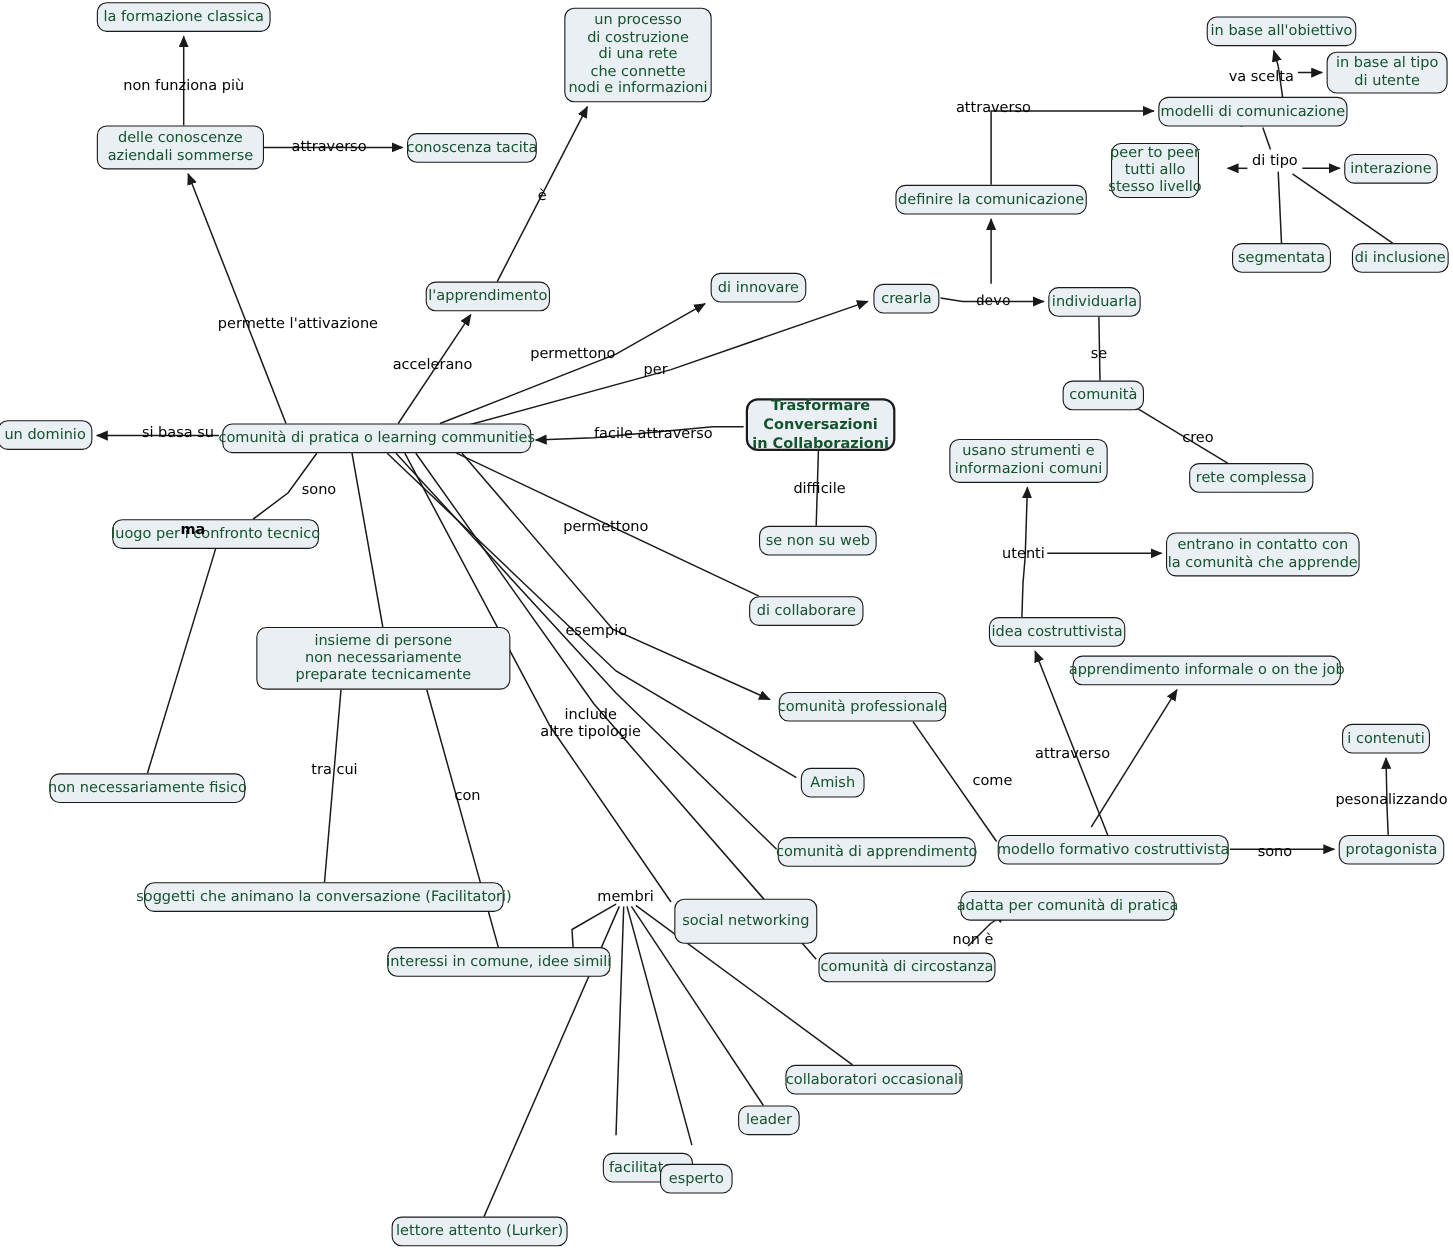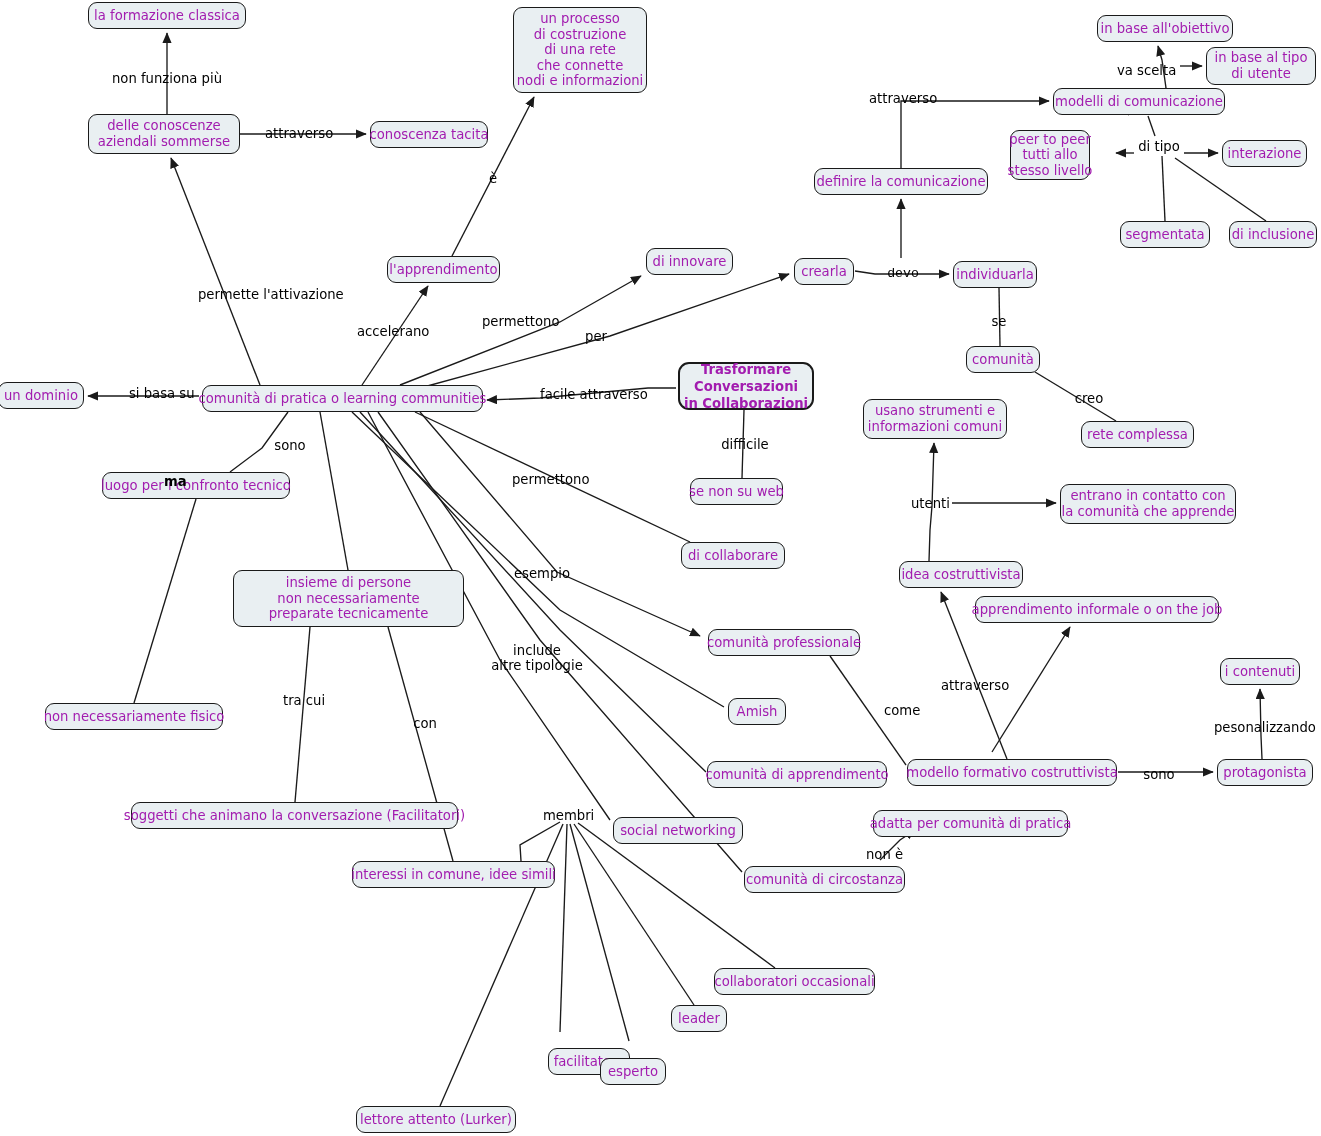--- a/index.html
+++ b/index.html
@@ -10,21 +10,21 @@
     background:#ffffff;
     overflow:hidden;
   }
   #edges{position:absolute;left:0;top:0;width:1321px;height:1136px;}
   .node{
     position:absolute;
     box-sizing:border-box;
     background:#e9eff2;
     border:1.4px solid #1a1a1a;
     border-radius:9px;
-    color:#a21caf;
+    color:#14532d;
     font-size:13.2px;
     line-height:15.6px;
     text-align:center;
     display:flex;
     align-items:center;
     justify-content:center;
     padding:3px 0;
     white-space:pre;
     z-index:3;
   }
@@ -133,39 +133,39 @@
       <div class="node" style="left: 966px; top: 346px; width: 74px; height: 27px; background: rgb(233, 239, 242); border-color: rgb(26, 26, 26);">comunità</div>
       <div class="node emphasis" style="left: 678px; top: 362px; width: 136px; height: 48px; background: rgb(233, 239, 242); border-color: rgb(26, 26, 26);">Trasformare
 Conversazioni
 in Collaborazioni</div>
       <div class="node" style="left: -2px; top: 382px; width: 86px; height: 27px; background: rgb(233, 239, 242); border-color: rgb(26, 26, 26);">un dominio</div>
       <div class="node" style="left: 202px; top: 385px; width: 281px; height: 27px; background: rgb(233, 239, 242); border-color: rgb(26, 26, 26);">comunità di pratica o learning communities</div>
       <div class="node" style="left: 863px; top: 399px; width: 144px; height: 40px; background: rgb(233, 239, 242); border-color: rgb(26, 26, 26);">usano strumenti e
 informazioni comuni</div>
       <div class="node" style="left: 1081px; top: 421px; width: 113px; height: 27px; background: rgb(233, 239, 242); border-color: rgb(26, 26, 26);">rete complessa</div>
       <div class="node" style="left: 102px; top: 472px; width: 188px; height: 27px; background: rgb(233, 239, 242); border-color: rgb(26, 26, 26);">luogo per i confronto tecnico</div>
-      <div class="node" style="left: 690px; top: 478px; width: 93px; height: 27px; background: rgb(233, 239, 242); border-color: rgb(26, 26, 26);">se non su web</div>
+      <div class="node" style="left: 690px; top: 478px; width: 107px; height: 27px; background: rgb(233, 239, 242); border-color: rgb(26, 26, 26);">se non su web</div>
       <div class="node" style="left: 1060px; top: 484px; width: 176px; height: 40px; background: rgb(233, 239, 242); border-color: rgb(26, 26, 26);">entrano in contatto con
 la comunità che apprende</div>
       <div class="node" style="left: 681px; top: 542px; width: 104px; height: 27px; background: rgb(233, 239, 242); border-color: rgb(26, 26, 26);">di collaborare</div>
       <div class="node" style="left: 863px; top: 561px; width: 124px; height: 27px; background: rgb(233, 239, 242); border-color: rgb(26, 26, 26); margin-left: 36px;">idea costruttivista</div>
       <div class="node" style="left: 233px; top: 570px; width: 231px; height: 57px; background: rgb(233, 239, 242); border-color: rgb(26, 26, 26);">insieme di persone
 non necessariamente
 preparate tecnicamente</div>
       <div class="node" style="left: 975px; top: 596px; width: 244px; height: 27px; background: rgb(233, 239, 242); border-color: rgb(26, 26, 26);">apprendimento informale o on the job</div>
       <div class="node" style="left: 708px; top: 629px; width: 152px; height: 27px; background: rgb(233, 239, 242); border-color: rgb(26, 26, 26);">comunità professionale</div>
       <div class="node" style="left: 1220px; top: 658px; width: 80px; height: 27px; background: rgb(233, 239, 242); border-color: rgb(26, 26, 26);">i contenuti</div>
       <div class="node" style="left: 728px; top: 698px; width: 58px; height: 27px; background: rgb(233, 239, 242); border-color: rgb(26, 26, 26);">Amish</div>
       <div class="node" style="left: 45px; top: 703px; width: 178px; height: 27px; background: rgb(233, 239, 242); border-color: rgb(26, 26, 26);">non necessariamente fisico</div>
       <div class="node" style="left: 707px; top: 761px; width: 180px; height: 27px; background: rgb(233, 239, 242); border-color: rgb(26, 26, 26);">comunità di apprendimento</div>
       <div class="node" style="left: 907px; top: 759px; width: 210px; height: 27px; background: rgb(233, 239, 242); border-color: rgb(26, 26, 26);">modello formativo costruttivista</div>
       <div class="node" style="left: 1217px; top: 759px; width: 96px; height: 27px; background: rgb(233, 239, 242); border-color: rgb(26, 26, 26);">protagonista</div>
       <div class="node" style="left: 131px; top: 802px; width: 327px; height: 27px; background: rgb(233, 239, 242); border-color: rgb(26, 26, 26);">soggetti che animano la conversazione (Facilitatori)</div>
       <div class="node" style="left: 873px; top: 810px; width: 195px; height: 27px; background: rgb(233, 239, 242); border-color: rgb(26, 26, 26);">adatta per comunità di pratica</div>
-      <div class="node" style="left: 613px; top: 817px; width: 130px; height: 27px; background: rgb(233, 239, 242); border-color: rgb(26, 26, 26);">social networking</div>
+      <div class="node" style="left: 613px; top: 817px; width: 130px; height: 41px; background: rgb(233, 239, 242); border-color: rgb(26, 26, 26);">social networking</div>
       <div class="node" style="left: 744px; top: 866px; width: 161px; height: 27px; background: rgb(233, 239, 242); border-color: rgb(26, 26, 26);">comunità di circostanza</div>
       <div class="node" style="left: 352px; top: 861px; width: 203px; height: 27px; background: rgb(233, 239, 242); border-color: rgb(26, 26, 26);">interessi in comune, idee simili</div>
       <div class="node" style="left: 714px; top: 968px; width: 161px; height: 27px; background: rgb(233, 239, 242); border-color: rgb(26, 26, 26);">collaboratori occasionali</div>
       <div class="node" style="left: 671px; top: 1005px; width: 56px; height: 27px; background: rgb(233, 239, 242); border-color: rgb(26, 26, 26);">leader</div>
       <div class="node" style="left: 548px; top: 1032px; width: 82px; height: 27px; background: rgb(233, 239, 242); border-color: rgb(26, 26, 26); margin-top: 16px;">facilitatore</div>
       <div class="node" style="left: 600px; top: 1041px; width: 66px; height: 27px; background: rgb(233, 239, 242); border-color: rgb(26, 26, 26); margin-top: 17px;">esperto</div>
       <div class="node" style="left: 356px; top: 1106px; width: 160px; height: 27px; background: rgb(233, 239, 242); border-color: rgb(26, 26, 26);">lettore attento (Lurker)</div>
     </div>
   <div id="labels-layer">
       <div class="elabel" style="left: 112px; top: 71px; width: 108px;">non funziona più</div>

